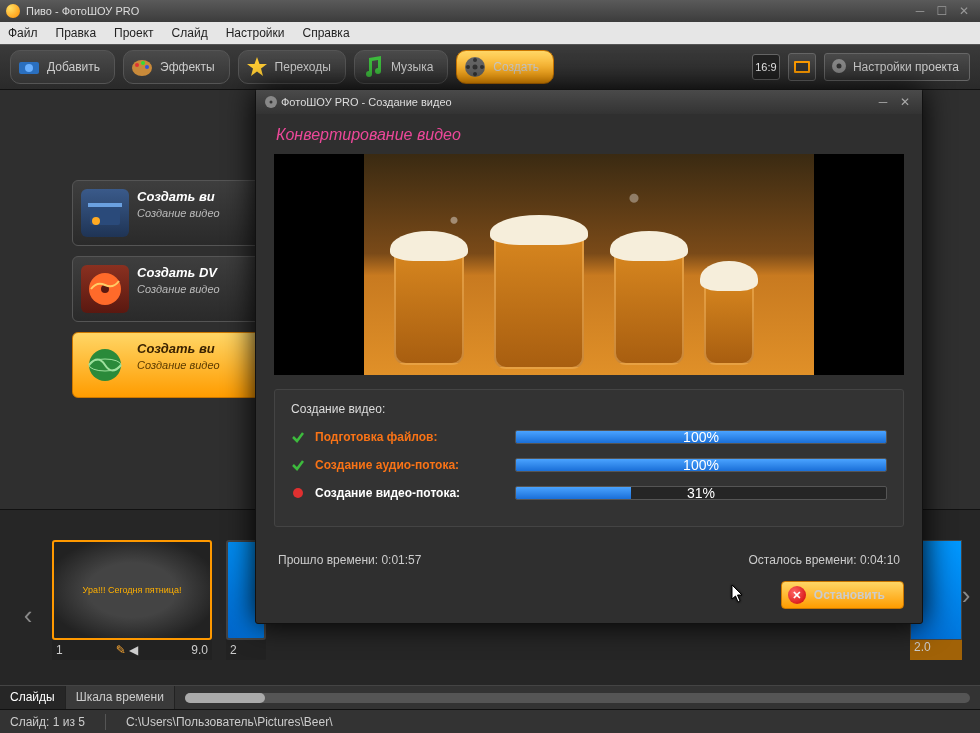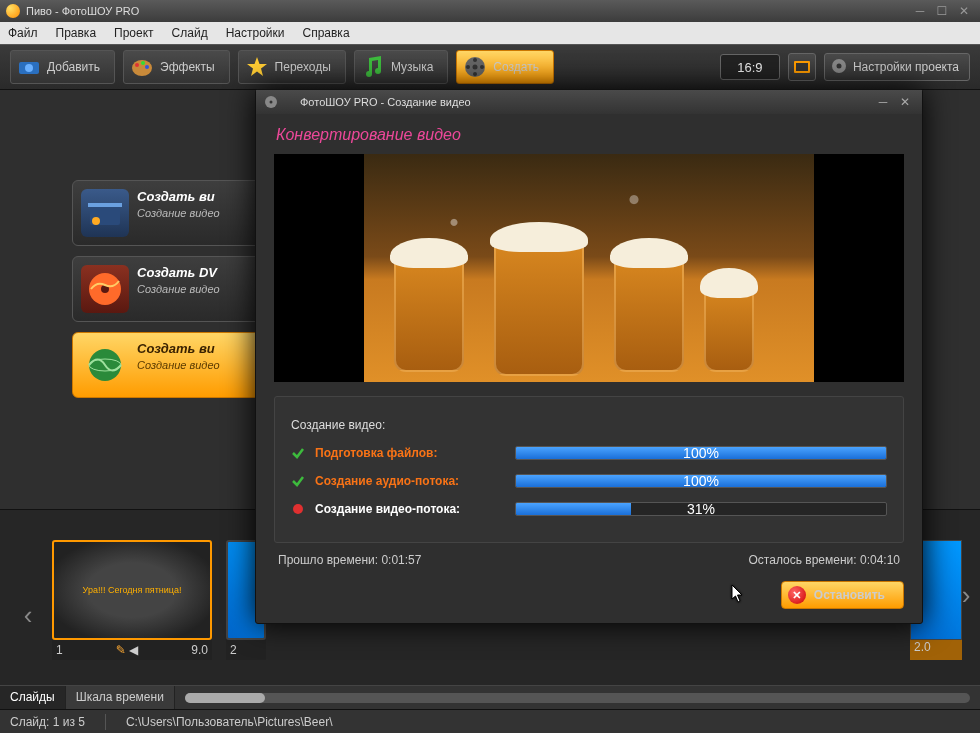--- a/index.html
+++ b/index.html
@@ -11,25 +11,25 @@
 .titlebar .title { flex:1; color:#ddd; font-size:11px; }
 .titlebar .winbtns { display:flex; gap:2px; }
 .titlebar .winbtns div { width:20px; height:14px; display:flex; align-items:center; justify-content:center; color:#999; }
 
 
 .menubar { height:22px; background:#e6e6e6; display:flex; align-items:center; padding:0 0; gap:2px; }
 .menubar span { color:#222; padding:2px 8px; cursor:default; }
 
 
 .toolbar { height:46px; background:linear-gradient(#3a3a3a,#2a2a2a); border-top:1px solid #555; border-bottom:1px solid #111; display:flex; align-items:center; padding:0 10px; gap:8px; }
-.tabbtn { height:34px; padding:0 14px 0 36px; display:flex; align-items:center; position:relative; border:1px solid #555; border-radius:3px; background:linear-gradient(#4a4a4a,#333); color:#ddd; cursor:pointer; }
+.tabbtn { height:34px; padding:0 14px 0 36px; display:flex; align-items:center; position:relative; border:1px solid #555; border-radius:10px; background:linear-gradient(#4a4a4a,#333); color:#ddd; cursor:pointer; }
 .tabbtn.active { background:linear-gradient(#ffd666,#ff9c00); color:#3a2200; border-color:#cc7700; }
 .tabbtn .ic { position:absolute; left:6px; width:24px; height:24px; display:flex; align-items:center; justify-content:center; }
 .toolbar .spacer { flex:1; }
-.aspect { width:60px; height:26px; border:1px solid #666; background:#222; display:flex; align-items:center; justify-content:center; border-radius:3px; color:#eee; font-size:13px;}
+.aspect { width:28px; height:26px; border:1px solid #666; background:#222; display:flex; align-items:center; justify-content:center; border-radius:3px; color:#eee; font-size:11px;}
 .sqbtn { width:28px; height:28px; border:1px solid #666; background:linear-gradient(#4a4a4a,#333); border-radius:3px; display:flex; align-items:center; justify-content:center;}
 .settingsbtn { height:28px; padding:0 10px 0 28px; position:relative; border:1px solid #666; background:linear-gradient(#4a4a4a,#333); border-radius:3px; display:flex; align-items:center; color:#ddd; }
 .settingsbtn .ic { position:absolute; left:6px; }
 
 
 .main { position:relative; height:calc(100% - 22px - 22px - 46px - 24px); background:#2f2f2f; }
 .left-cards { position:absolute; left:72px; top:90px; display:flex; flex-direction:column; gap:10px; }
 .card { width:260px; height:66px; border:1px solid #555; border-radius:6px; background:linear-gradient(#3e3e3e,#2a2a2a); padding:8px 8px 8px 64px; position:relative;font-style:italic; }
 .card .ic { position:absolute; left:8px; top:8px; width:48px; height:48px; border-radius:6px; display:flex; align-items:center; justify-content:center; font-size:28px; }
 .card .t1 { color:#fff; font-weight:bold; font-size:13px; margin-bottom:3px; }
@@ -58,39 +58,39 @@
 .thumb-r .img { width:52px; height:100px; border:1px solid #444; background:linear-gradient(45deg,#0066cc,#0099ff);}
 .thumb-r .meta { height:20px; background:#a16207; text-align:left; padding:0 4px; color:#ccc; font-size:10px;}
 
 
 .status { height:24px; background:#333; border-top:1px solid #111; display:flex; align-items:center; padding:0 10px; color:#aaa; font-size:11px; gap:20px;}
 .status .sep { width:1px; height:16px; background:#555; }
 
 
 .overlay { position:absolute; inset:0; }
 .dialog { position:absolute; left:255px; top:89px; width:668px; height:535px; background:#2f2f2f; border:1px solid #111; box-shadow:0 0 30px #000; border-radius:3px; display:flex; flex-direction:column; }
-.dlg-title { height:24px; background:linear-gradient(#4a4a4a,#333); display:flex; align-items:center; padding:5px 8px; gap:22px;}
+.dlg-title { height:24px; background:linear-gradient(#4a4a4a,#333); display:flex; align-items:center; padding:5px 8px; gap:3px;}
 .dlg-title .ic { width:14px; height:14px; }
 .dlg-title .txt { flex:1; color:#ddd; font-size:11px; }
 .dlg-title .btns { display:flex; gap:4px;}
 .dlg-title .btns div { width:18px; height:14px; color:#aaa; display:flex; align-items:center; justify-content:center;}
 .dlg-head { padding:12px 20px 10px; color:#ec4899; font-size:16px;font-style:italic; }
 .dlg-preview { margin:0 18px; height:230px; background:#000; position:relative; overflow:hidden;}
 .dlg-preview .beer { position:absolute; left:90px; right:90px; top:0; bottom:0; background:
   radial-gradient(circle at 20% 30%, rgba(255,255,255,0.4) 3px, transparent 4px),
   radial-gradient(circle at 60% 20%, rgba(255,255,255,0.35) 4px, transparent 5px),
   radial-gradient(circle at 80% 60%, rgba(255,255,255,0.3) 5px, transparent 6px),
   radial-gradient(circle at 40% 70%, rgba(255,255,255,0.3) 3px, transparent 4px),
   linear-gradient(180deg,#3a2a12 0%,#7a4a18 45%,#c87a20 55%,#e09028 100%);
 }
 .dlg-preview .mug { position:absolute; bottom:10px; width:90px; height:140px; }
 .dlg-preview .mug .body { position:absolute; inset:20px 10px 0 10px; background:linear-gradient(#d98820,#a85e10); border-radius:8px 8px 12px 12px; border:2px solid rgba(255,200,120,0.4);}
 .dlg-preview .mug .foam { position:absolute; top:6px; left:6px; right:6px; height:30px; background:#f6eedb; border-radius:50% 50% 30% 30% / 60% 60% 30% 30%;}
 .dlg-preview .m1{left:110px;} .dlg-preview .m2{left:210px; bottom:6px; width:110px; height:160px;} .dlg-preview .m3{left:330px;} .dlg-preview .m4{left:420px; width:70px; height:110px;}
-.progress-block { margin:14px 18px 0; padding:21px 16px 16px; background:#333; border:1px solid #444; border-radius:3px;}
+.progress-block { margin:14px 18px 16px; padding:12px 16px 16px; background:#333; border:1px solid #444; border-radius:3px;}
 .progress-block .hdr { color:#ddd; margin-bottom:10px;}
 .prow { display:flex; align-items:center; height:22px; gap:10px; margin-bottom:6px;}
 .prow .ic { width:14px; height:14px; }
 .prow .lbl { width:190px; color:#f97316;font-weight:bold;}
 .prow .lbl.bold { font-weight:bold; color:#fff;}
 .prow .bar { flex:1; height:14px; background:#252525; border:1px solid #555; border-radius:2px; position:relative; overflow:hidden;}
 .prow .bar .fill { position:absolute; left:0; top:0; bottom:0; background:linear-gradient(#4aa3ff,#1a6fd8); }
 .prow .bar .pct { position:absolute; inset:0; display:flex; align-items:center; justify-content:center; color:#fff; font-size:14px;}
 .time-row { display:flex; justify-content:space-between; margin:10px 22px 0; color:#ccc; font-size:12px;}
 .dlg-foot { flex:1; display:flex; align-items:flex-end; justify-content:flex-end; padding:14px 18px;}

